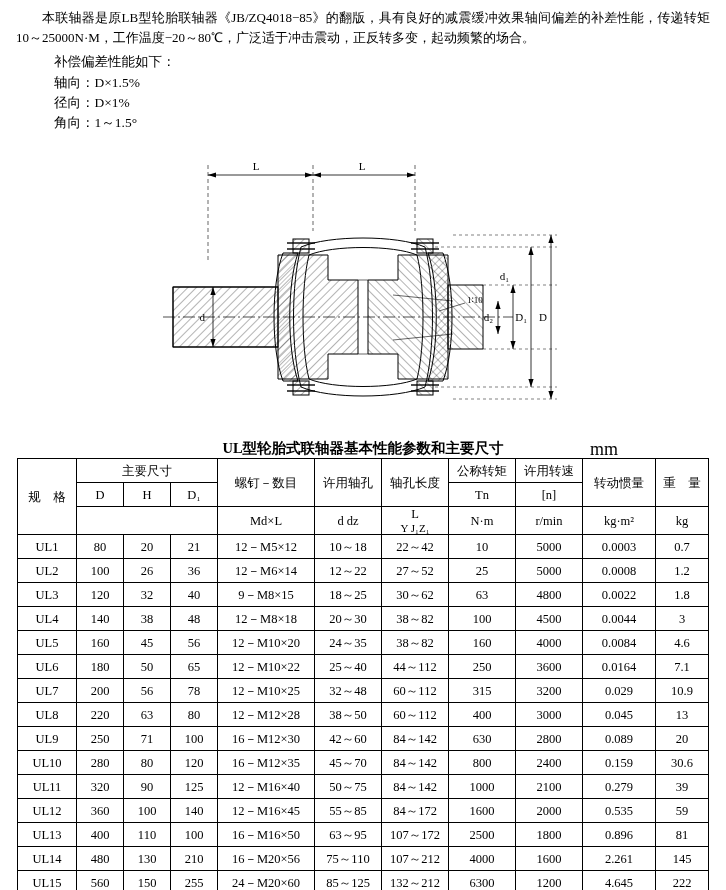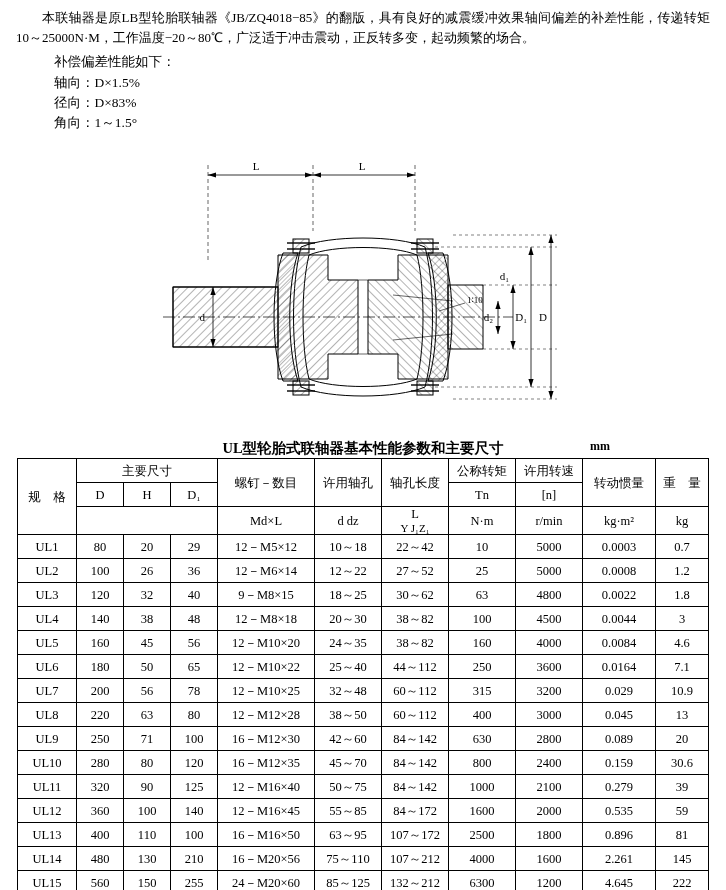--- a/index.html
+++ b/index.html
@@ -47,24 +47,24 @@
   
   .table-title {
     position: relative;
     text-align: center;
     font-size: 14.5px;
     font-weight: bold;
     margin-top: 4px;
   }
   .table-title .unit {
     position: absolute;
-    right: 116px;
+    right: 108px;
     top: 0;
-    font-weight: bold;
-    font-size: 12px;
+    font-weight: normal;
+    font-size: 18px;
   }
 
   
   table.params {
     border-collapse: collapse;
     margin: 0 auto;
     width: 692px;
     font-size: 12.5px;
     table-layout: fixed;
   }
@@ -92,21 +92,21 @@
 </head>
 <body>
 
 <div class="page">
 
   <p class="intro">本联轴器是原LB型轮胎联轴器《JB/ZQ4018−85》的翻版，具有良好的减震缓冲效果轴间偏差的补差性能，传递转矩10～25000N·M，工作温度−20～80℃，广泛适于冲击震动，正反转多变，起动频繁的场合。</p>
 
   <div class="spec-list">
     <div>补偿偏差性能如下：</div>
     <div>轴向：D×1.5%</div>
-    <div>径向：D×83%</div>
+    <div>径向：D×1%</div>
     <div>角向：1～1.5°</div>
   </div>
 
   <div class="drawing-wrap">
     <svg width="420" height="300" viewBox="0 0 420 300">
       <defs>
         <pattern id="hatchA" width="6" height="6" patternTransform="rotate(45)" patternUnits="userSpaceOnUse">
           <line x1="0" y1="0" x2="0" y2="6" stroke="#000" stroke-width="0.7"></line>
         </pattern>
         <pattern id="hatchB" width="6" height="6" patternTransform="rotate(-45)" patternUnits="userSpaceOnUse">
@@ -258,21 +258,21 @@
         <th>r/min</th>
         <th>kg·m²</th>
         <th>kg</th>
       </tr>
     </thead>
     <tbody id="tbody">
         <tr>
           <td>UL1</td>
           <td>80</td>
           <td>20</td>
-          <td>29</td>
+          <td>21</td>
           <td>12－M5×12</td>
           <td>10～18</td>
           <td>22～42</td>
           <td>10</td>
           <td>5000</td>
           <td>0.0003</td>
           <td>0.7</td>
         </tr>
         <tr>
           <td>UL2</td>

